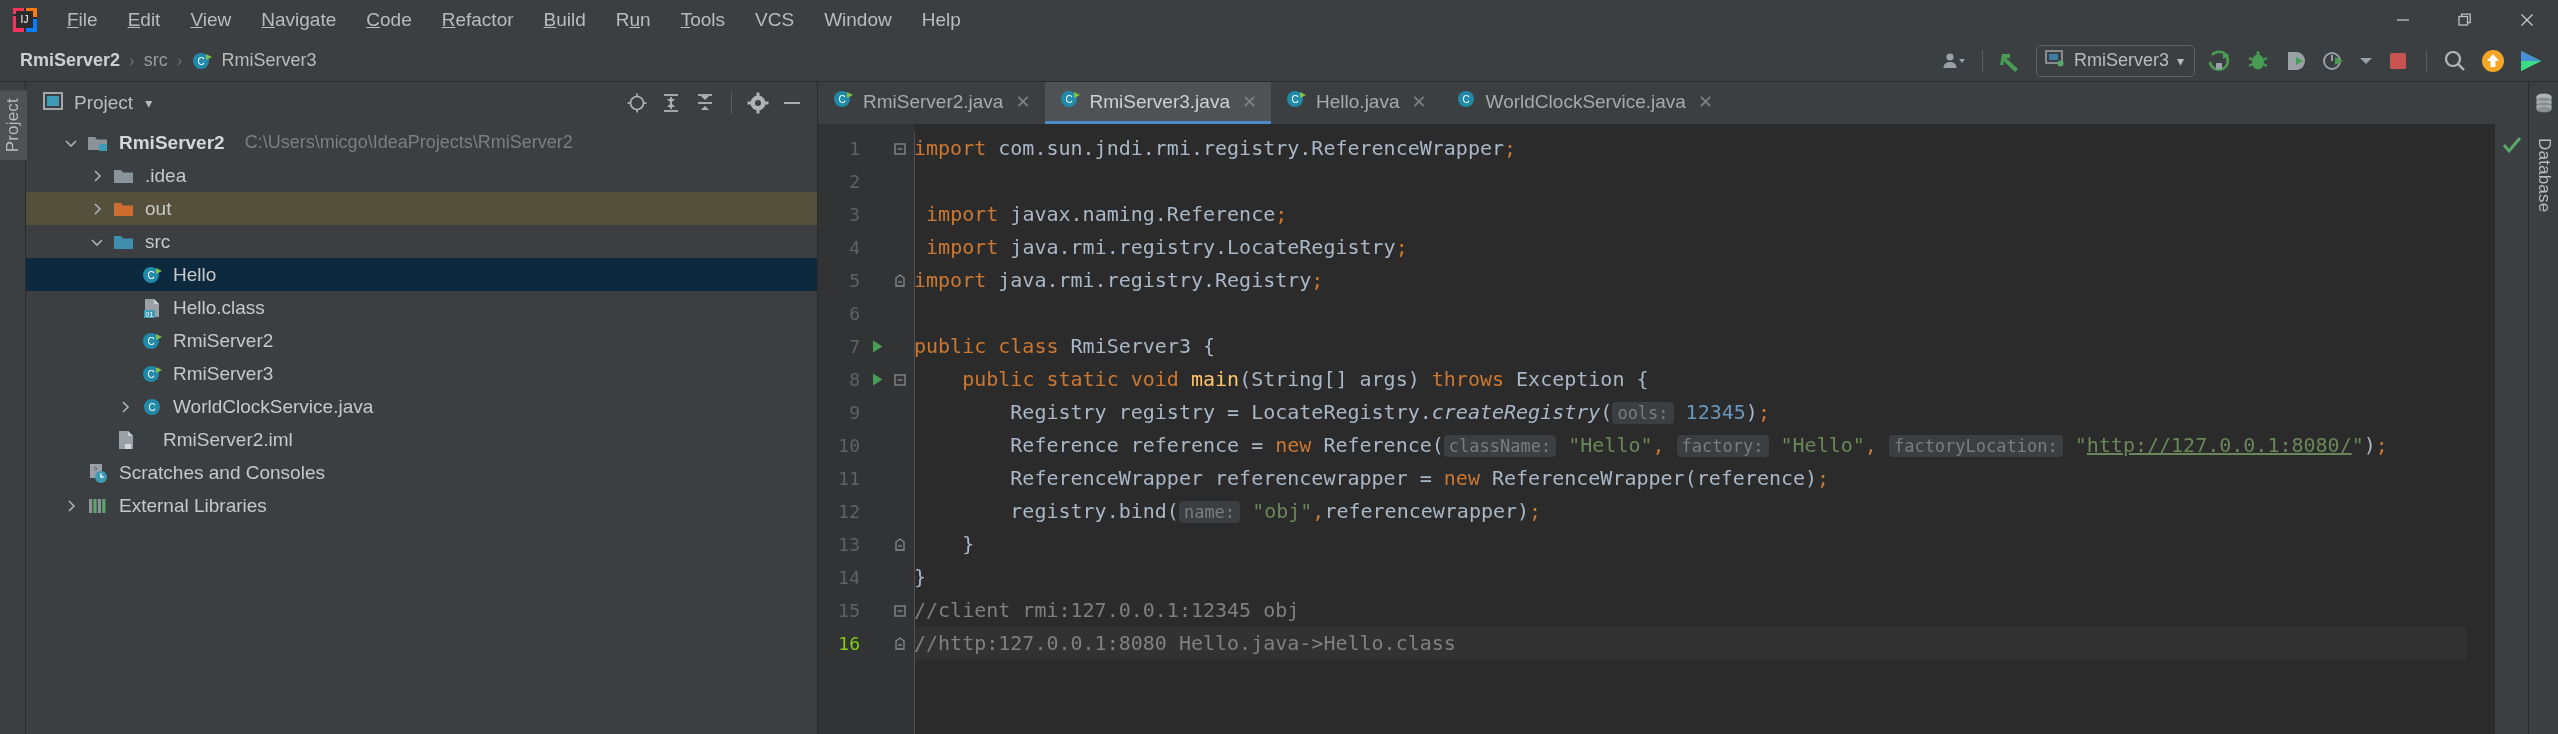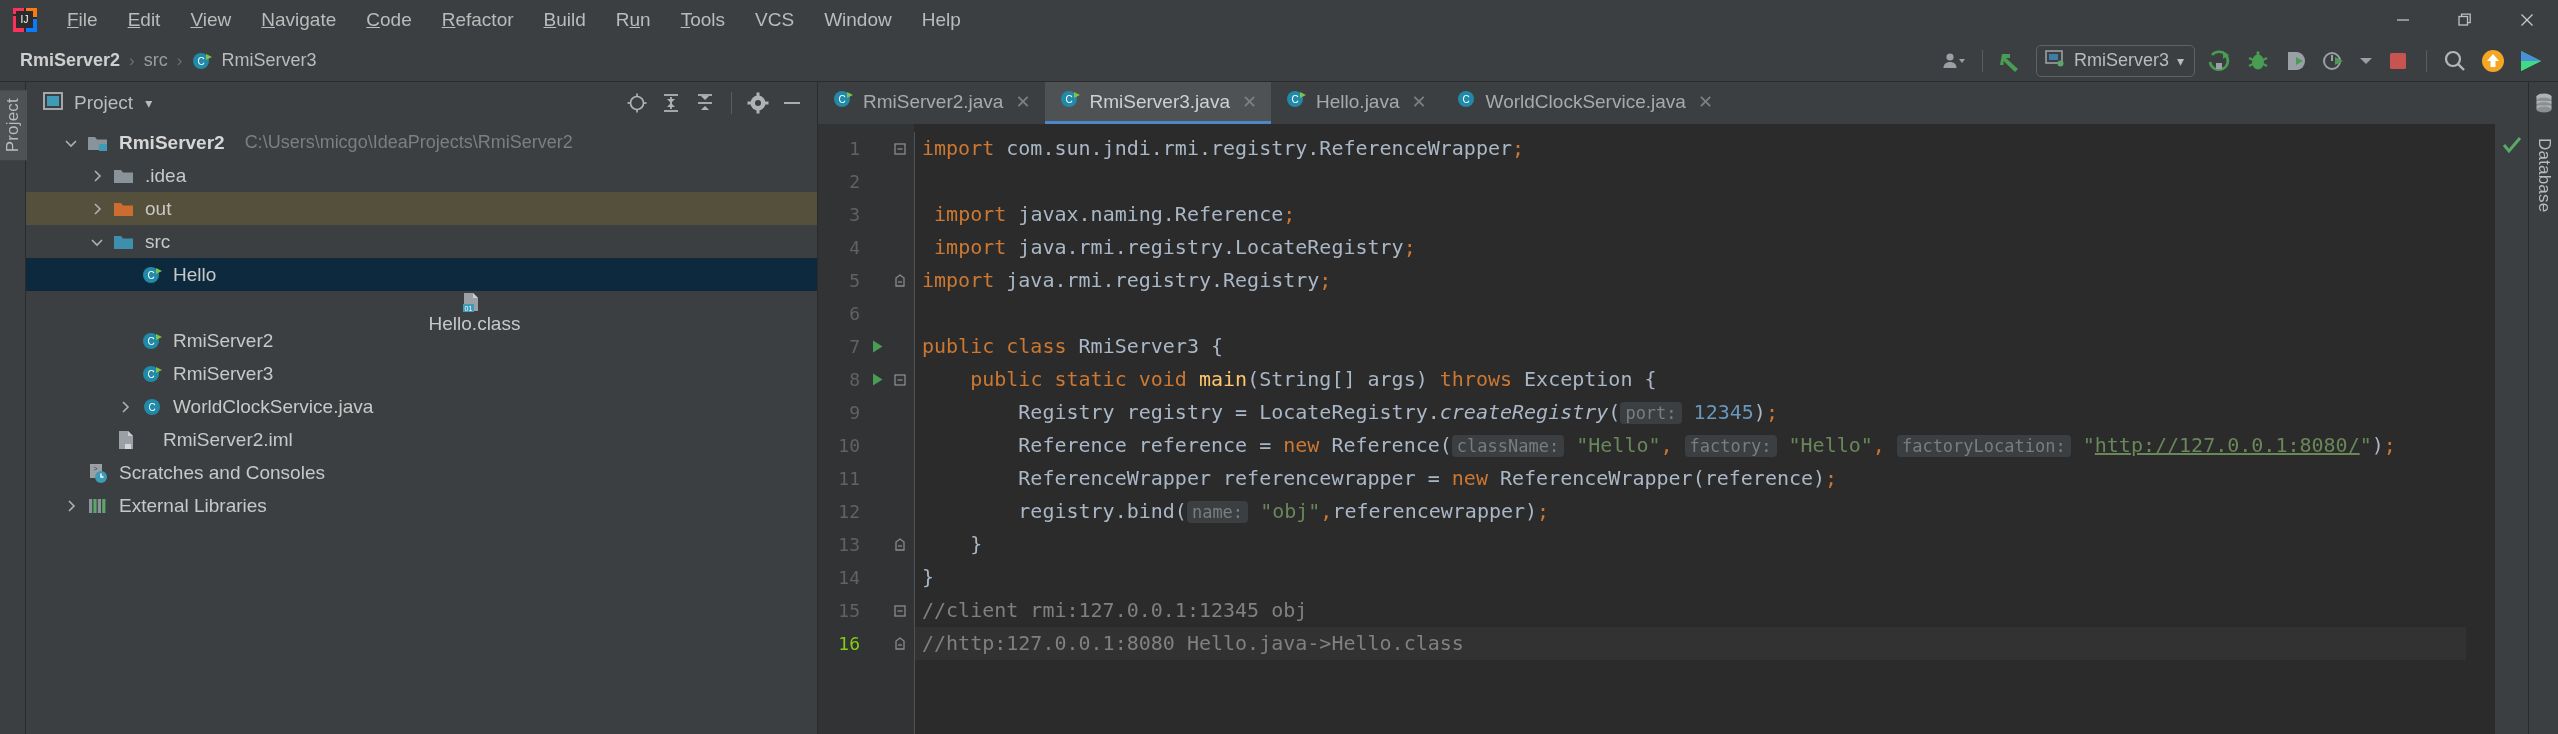--- a/index.html
+++ b/index.html
@@ -111,21 +111,21 @@
   .gnum {
     width: 48px; text-align: right; color: #606366; font-size: 18px; padding-right: 6px;
   }
   .gnum.cur { color: #84cc16; }
   .grun { width: 22px; display:flex; align-items:center; justify-content:center; }
   .gfold { width: 24px; display:flex; align-items:center; justify-content:center; }
 
   .codepane { flex: 1; position: relative; overflow: hidden; background: #2b2b2b; padding-top: 8px; }
   .cline {
     height: 33px; line-height: 33px; white-space: pre; font-size: 20px;
-    font-family: "DejaVu Sans Mono", monospace; color: #a9b7c6; padding-left: 8px;
+    font-family: "DejaVu Sans Mono", monospace; color: #a9b7c6; padding-left: 0;
   }
   .cline.cur { background: #323232; }
   .fold-rail { position: absolute; left: 0; top: 8px; bottom: 0; width: 1px; background: #4f5152; }
 
   
   .kw   { color: #cc7832; }
   .str  { color: #6a8759; }
   .num  { color: #6897bb; }
   .cmt  { color: #808080; }
   .id   { color: #a9b7c6; }
@@ -429,21 +429,21 @@
           <span class="ticon">
             <svg width="22" height="22" viewBox="0 0 22 22">
               <circle cx="10" cy="11" r="8" fill="#208aa8"></circle>
               <text x="10" y="15" font-size="10" fill="#ffffff" text-anchor="middle" font-family="'Liberation Sans',sans-serif">C</text>
               <path d="M15 4 l6 3 -6 3z" fill="#7ec14b"></path>
             </svg>
           </span>
           <span class="tlabel">Hello</span>
         </div>
 
-        <div class="trow" style="padding-left:112px;flex-direction:column;">
+        <div class="trow" style="padding-left:112px;">
           <span class="ticon">
             <svg width="22" height="22" viewBox="0 0 22 22">
               <path d="M4 2 h9 l5 5 v13 H4z" fill="#9aa0a6"></path>
               <path d="M13 2 v5 h5z" fill="#c9ced2"></path>
               <rect x="3" y="13" width="11" height="8" fill="#3d9bb5"></rect>
               <text x="8.5" y="19.8" font-size="7" fill="#ffffff" text-anchor="middle" font-family="'Liberation Sans',sans-serif">01</text>
             </svg>
           </span>
           <span class="tlabel">Hello.class</span>
         </div>
@@ -703,21 +703,21 @@
           <div class="fold-rail"></div>
 
           <div class="cline"><span class="kw">import</span><span class="id"> com.sun.jndi.rmi.registry.ReferenceWrapper</span><span class="kw">;</span></div>
           <div class="cline"> </div>
           <div class="cline"> <span class="kw">import</span><span class="id"> javax.naming.Reference</span><span class="kw">;</span></div>
           <div class="cline"> <span class="kw">import</span><span class="id"> java.rmi.registry.LocateRegistry</span><span class="kw">;</span></div>
           <div class="cline"><span class="kw">import</span><span class="id"> java.rmi.registry.Registry</span><span class="kw">;</span></div>
           <div class="cline"> </div>
           <div class="cline"><span class="kw">public class </span><span class="id">RmiServer3 {</span></div>
           <div class="cline"><span class="id">    </span><span class="kw">public static void </span><span class="mth">main</span><span class="id">(String[] args) </span><span class="kw">throws </span><span class="id">Exception {</span></div>
-          <div class="cline"><span class="id">        Registry registry = LocateRegistry.</span><span class="itl">createRegistry</span><span class="id">(</span><span class="hint">port:</span><span class="num"> 12345</span><span class="id">)</span><span class="kw">;</span></div>
+          <div class="cline"><span class="id">        Registry registry = LocateRegistry.</span><span class="itl">createRegistry</span><span class="id">(</span><span class="hint">ools:</span><span class="num"> 12345</span><span class="id">)</span><span class="kw">;</span></div>
           <div class="cline"><span class="id">        Reference reference = </span><span class="kw">new </span><span class="id">Reference(</span><span class="hint">className:</span><span class="str"> "Hello"</span><span class="kw">,</span><span class="id"> </span><span class="hint">factory:</span><span class="str"> "Hello"</span><span class="kw">,</span><span class="id"> </span><span class="hint">factoryLocation:</span><span class="str"> "</span><span class="link">http://127.0.0.1:8080/</span><span class="str">"</span><span class="id">)</span><span class="kw">;</span></div>
           <div class="cline"><span class="id">        ReferenceWrapper referencewrapper = </span><span class="kw">new </span><span class="id">ReferenceWrapper(reference)</span><span class="kw">;</span></div>
           <div class="cline"><span class="id">        registry.bind(</span><span class="hint">name:</span><span class="str"> "obj"</span><span class="kw">,</span><span class="id">referencewrapper)</span><span class="kw">;</span></div>
           <div class="cline"><span class="id">    }</span></div>
           <div class="cline"><span class="id">}</span></div>
           <div class="cline"><span class="cmt">//client rmi:127.0.0.1:12345 obj</span></div>
           <div class="cline cur"><span class="cmt">//http:127.0.0.1:8080 Hello.java-&gt;Hello.class</span></div>
         </div>
 
         <div class="scrollcol"></div>

